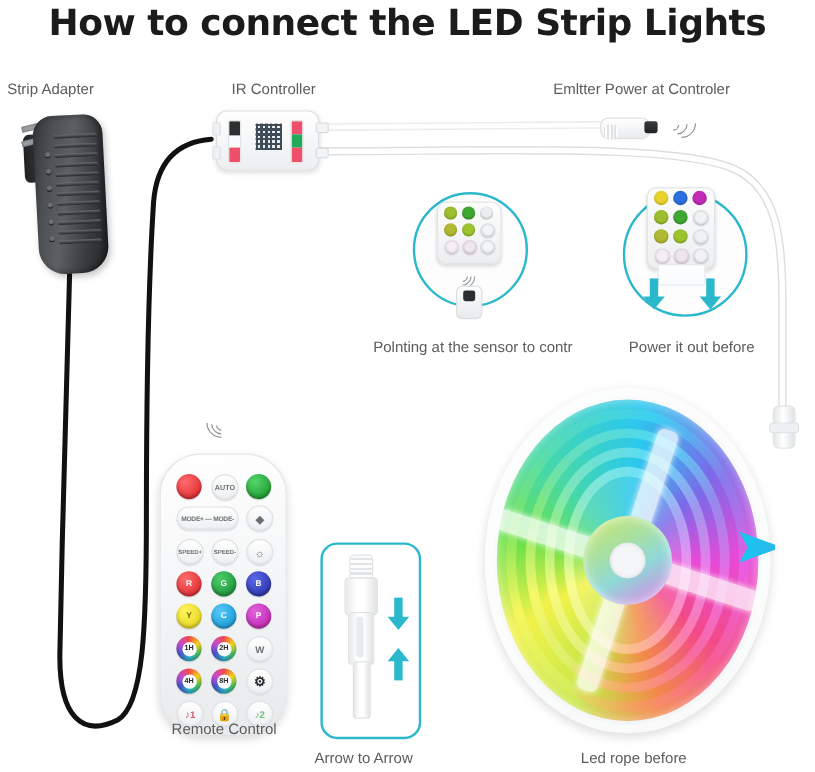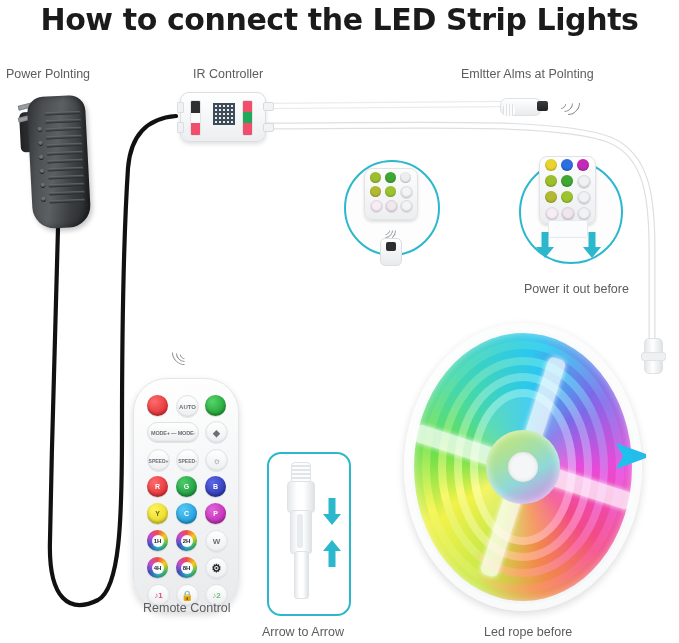--- a/index.html
+++ b/index.html
@@ -149,23 +149,23 @@
 
     <path d="M266 126 C 420 126, 560 120, 610 140 C 648 156, 652 200, 652 250 L 652 346" fill="none" stroke="#dcdfe2" stroke-width="7" stroke-linecap="round"></path>
     <path d="M266 126 C 420 126, 560 120, 610 140 C 648 156, 652 200, 652 250 L 652 346" fill="none" stroke="#ffffff" stroke-width="4.6" stroke-linecap="round"></path>
   </svg>
 
   <div style="position:absolute;left:644px;top:338px;width:17px;height:34px;border-radius:5px;
               background:linear-gradient(90deg,#e4e7e9,#ffffff 45%,#dfe2e4);border:1px solid #e0e3e5;"></div>
   <div style="position:absolute;left:641px;top:352px;width:23px;height:7px;border-radius:3px;
               background:#eef0f2;border:1px solid #e0e3e5;"></div>
 
-  <div class="lbl" style="left:6px;top:67px;">Power Polnting</div>
+  <div class="lbl" style="left:6px;top:67px;">Strip Adapter</div>
   <div class="lbl" style="left:193px;top:67px;">IR Controller</div>
-  <div class="lbl" style="left:461px;top:67px;">Emltter Alms at Polnting</div>
+  <div class="lbl" style="left:461px;top:67px;">Emltter Power at Controler</div>
 
   <div class="adapter">
     <div class="ad-neck"></div>
     <div class="prong p1"></div>
     <div class="prong p2"></div>
     <div class="ad-body">
       <div class="ad-fin" style="top:16px;"></div>
       <div class="ad-fin" style="top:24px;"></div>
       <div class="ad-fin" style="top:32px;"></div>
       <div class="ad-fin" style="top:40px;"></div>
@@ -229,20 +229,21 @@
     <div class="mb" style="left:35px;top:31px;width:11px;height:11px;background:#f2f4f6;border:1px solid #d9dcdf;"></div>
   </div>
   <div>
     <div class="wave" style="left:381px;top:226px;width:7px;height:7px;transform:rotate(135deg);border-color:#9a9fa3 transparent transparent transparent;"></div>
     <div class="wave" style="left:378px;top:223px;width:13px;height:13px;transform:rotate(135deg);border-color:#9a9fa3 transparent transparent transparent;"></div>
     <div class="wave" style="left:375px;top:220px;width:19px;height:19px;transform:rotate(135deg);border-color:#9a9fa3 transparent transparent transparent;"></div>
   </div>
   <div class="sensor" style="left:380px;top:238px;">
     <div class="sensor-win"></div>
   </div>
+  <div class="cap" style="left:311px;top:282px;">Polnting at the sensor to contr</div>
 
   <div class="callout" style="left:519px;top:160px;width:100px;height:100px;"></div>
   <div class="miniremote" style="left:539px;top:156px;width:55px;height:66px;">
     <div class="mb" style="left:5px;top:2px;width:12px;height:12px;background:#e8d42c;"></div>
     <div class="mb" style="left:21px;top:2px;width:12px;height:12px;background:#2b6fe0;"></div>
     <div class="mb" style="left:37px;top:2px;width:12px;height:12px;background:#c22bb8;"></div>
     <div class="mb" style="left:5px;top:18px;width:12px;height:12px;background:#9dbf2e;"></div>
     <div class="mb" style="left:21px;top:18px;width:12px;height:12px;background:#3fa832;"></div>
     <div class="mb" style="left:37px;top:18px;width:12px;height:12px;background:#f0f2f4;border:1px solid #dadde0;"></div>
     <div class="mb" style="left:5px;top:34px;width:12px;height:12px;background:#b2b932;"></div>

